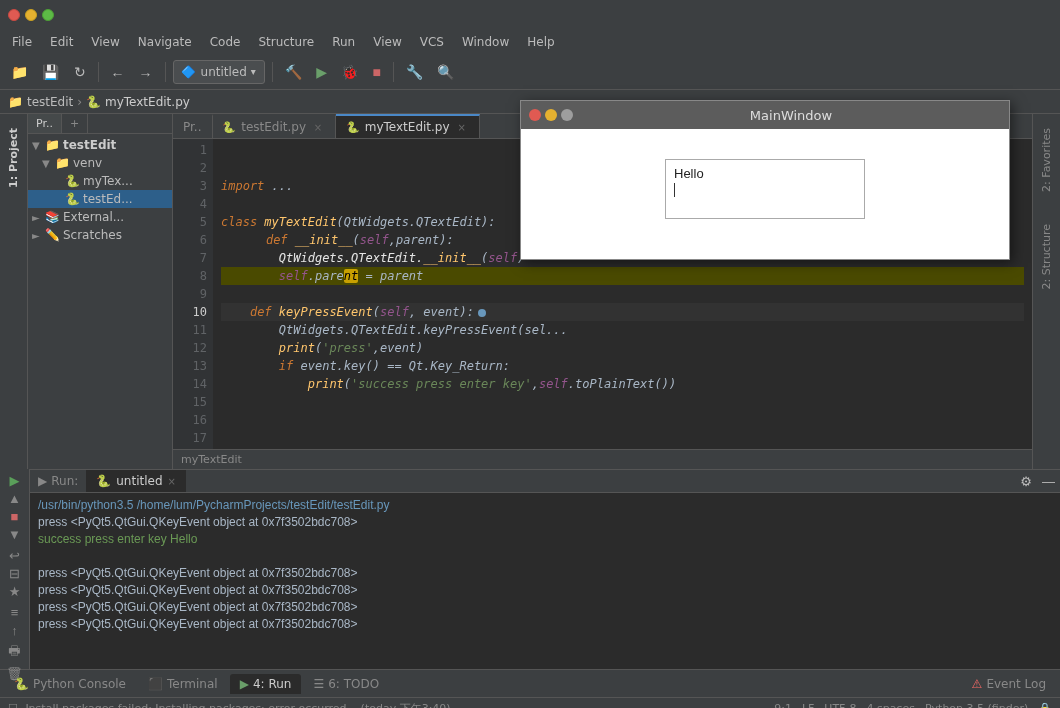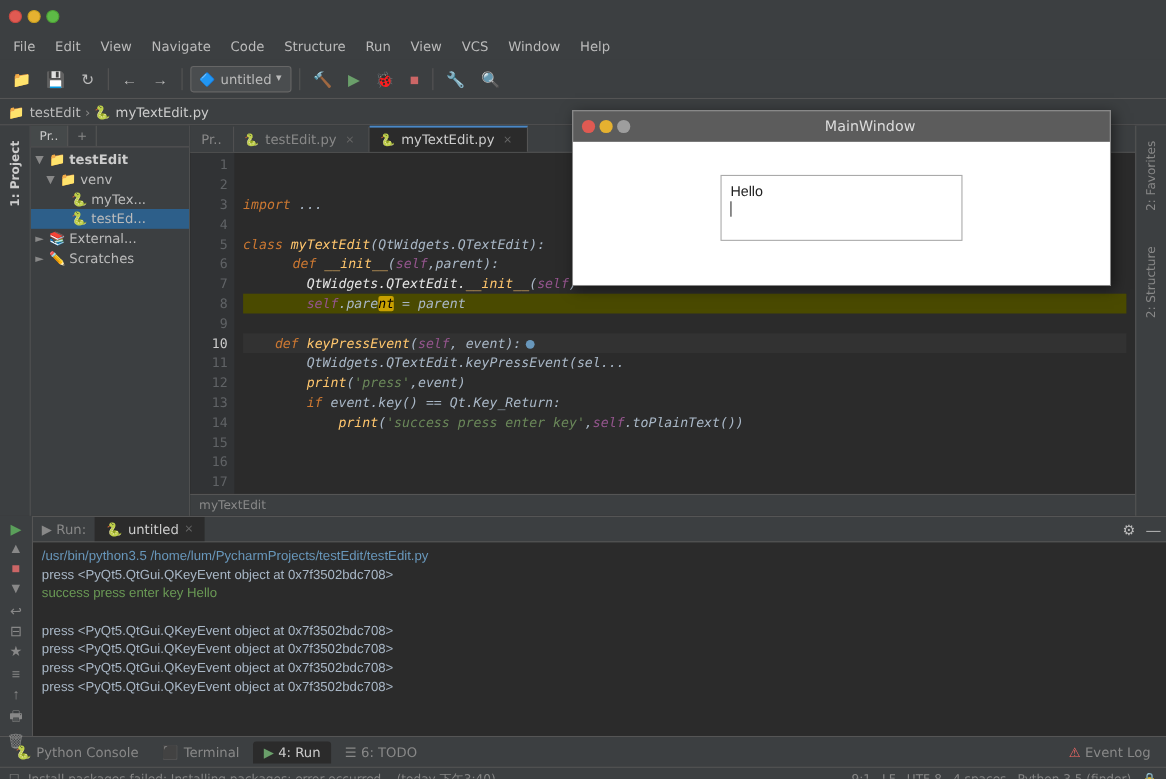--- a/index.html
+++ b/index.html
@@ -332,21 +332,21 @@
       min-height: 130px;
       display: flex;
       align-items: flex-start;
       justify-content: center;
       padding-top: 30px;
     }
     .text-input-mock {
       border: 1px solid #aaa;
       padding: 6px 8px;
       font-size: 13px;
-      width: 220px;
+      width: 200px;
       min-height: 60px;
       background: white;
       color: #222;
       font-family: sans-serif;
     }
 
     
     .v-label {
       writing-mode: vertical-rl;
       transform: rotate(180deg);

